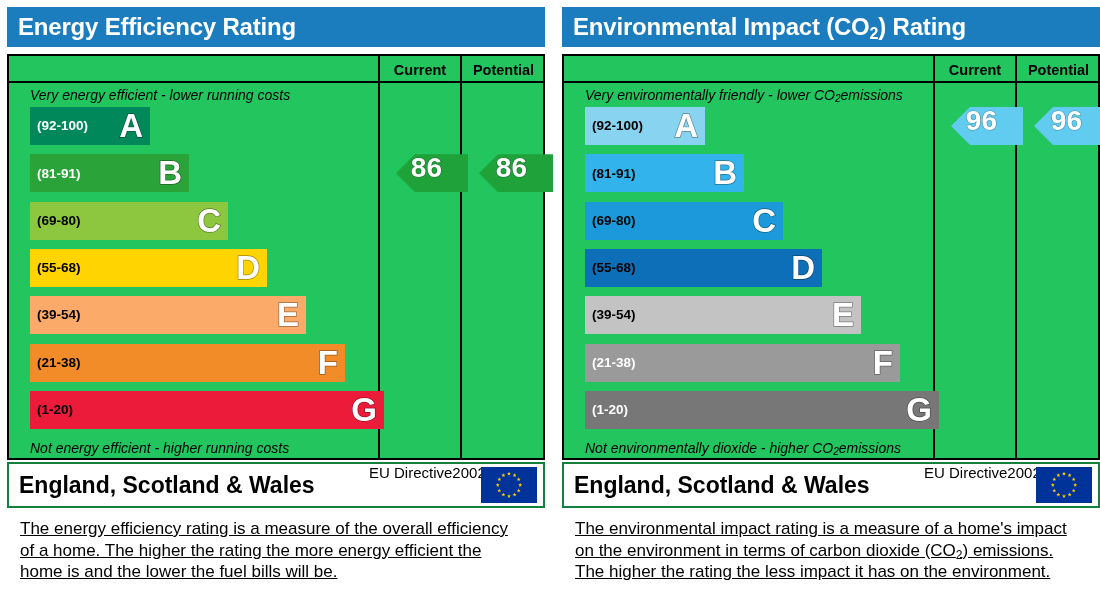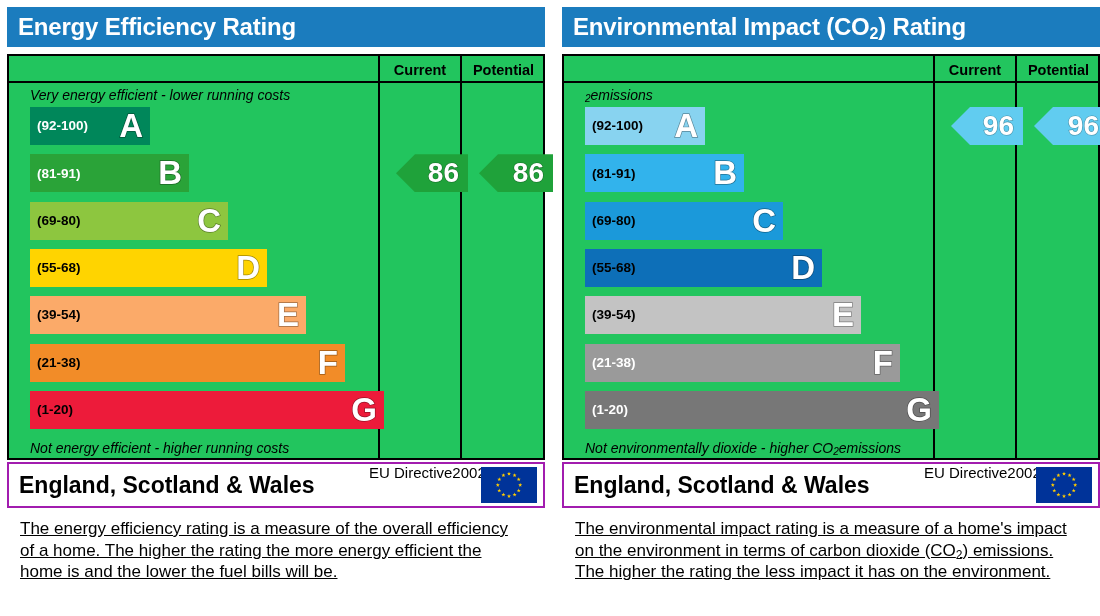--- a/index.html
+++ b/index.html
@@ -79,37 +79,37 @@
     transform: translateY(-52%);
     font-size: 33px; font-weight: bold; line-height: 1;
     color: #ffffff;
     -webkit-text-stroke: 1.4px rgba(0,0,0,0.38);
     paint-order: stroke fill;
   }
 
   
   .arrow {
     position: absolute; height: 38px;
-    display: flex; align-items: center; justify-content: flex-end;
+    display: flex; justify-content: flex-end;
     clip-path: polygon(0% 50%, 19px 0%, 100% 0%, 100% 100%, 19px 100%);
-    padding-right: 9px;
+    padding-right: 26px;
   }
   .arrow .val {
     font-size: 28px; font-weight: bold; color: #ffffff; line-height: 1;
     -webkit-text-stroke: 1.2px rgba(0,0,0,0.30);
     paint-order: stroke fill;
   }
   .arrow.current   { left: 375px; width: 72px; }
   .arrow.potential { left: 458px; width: 74px; }
 
   
   .footer {
     position: absolute; left: 7px; top: 462px;
     width: 538px; height: 46px;
-    border: 2px solid #a21caf; background: #fff;
+    border: 2px solid #15803d; background: #fff;
   }
   .footer .region {
     position: absolute; left: 10px; top: 0; height: 100%;
     display: flex; align-items: center;
     font-size: 23px; font-weight: bold; color: #000;
   }
   .footer .directive {
     position: absolute; left: 360px; top: 0; height: 100%;
     display: flex; flex-direction: row; justify-content: center;
     font-size: 15px; color: #000; line-height: 1.15;
@@ -224,20 +224,21 @@
     <div class="table">
       <div class="hdr-row">
         <div class="hdr-cell hdr-current">Current</div>
         <div class="hdr-cell hdr-potential">Potential</div>
       </div>
       <div class="vline vl-1"></div>
       <div class="vline vl-2"></div>
 
       <div class="body-area">
         <div class="caption-top">
+            <span>Very environmentally friendly - lower CO</span>
             <sub>2</sub>
             <span> emissions</span>
           </div>
         <div class="bands" id="right-bands">
             <div class="band" style="top: 0px; width: 120px; background: rgb(136, 211, 240);">
               <span class="range" style="color: rgb(0, 0, 0);">(92-100)</span>
               <span class="letter">A</span>
             </div>
             <div class="band" style="top: 47.3px; width: 159px; background: rgb(50, 179, 236);">
               <span class="range" style="color: rgb(0, 0, 0);">(81-91)</span>

